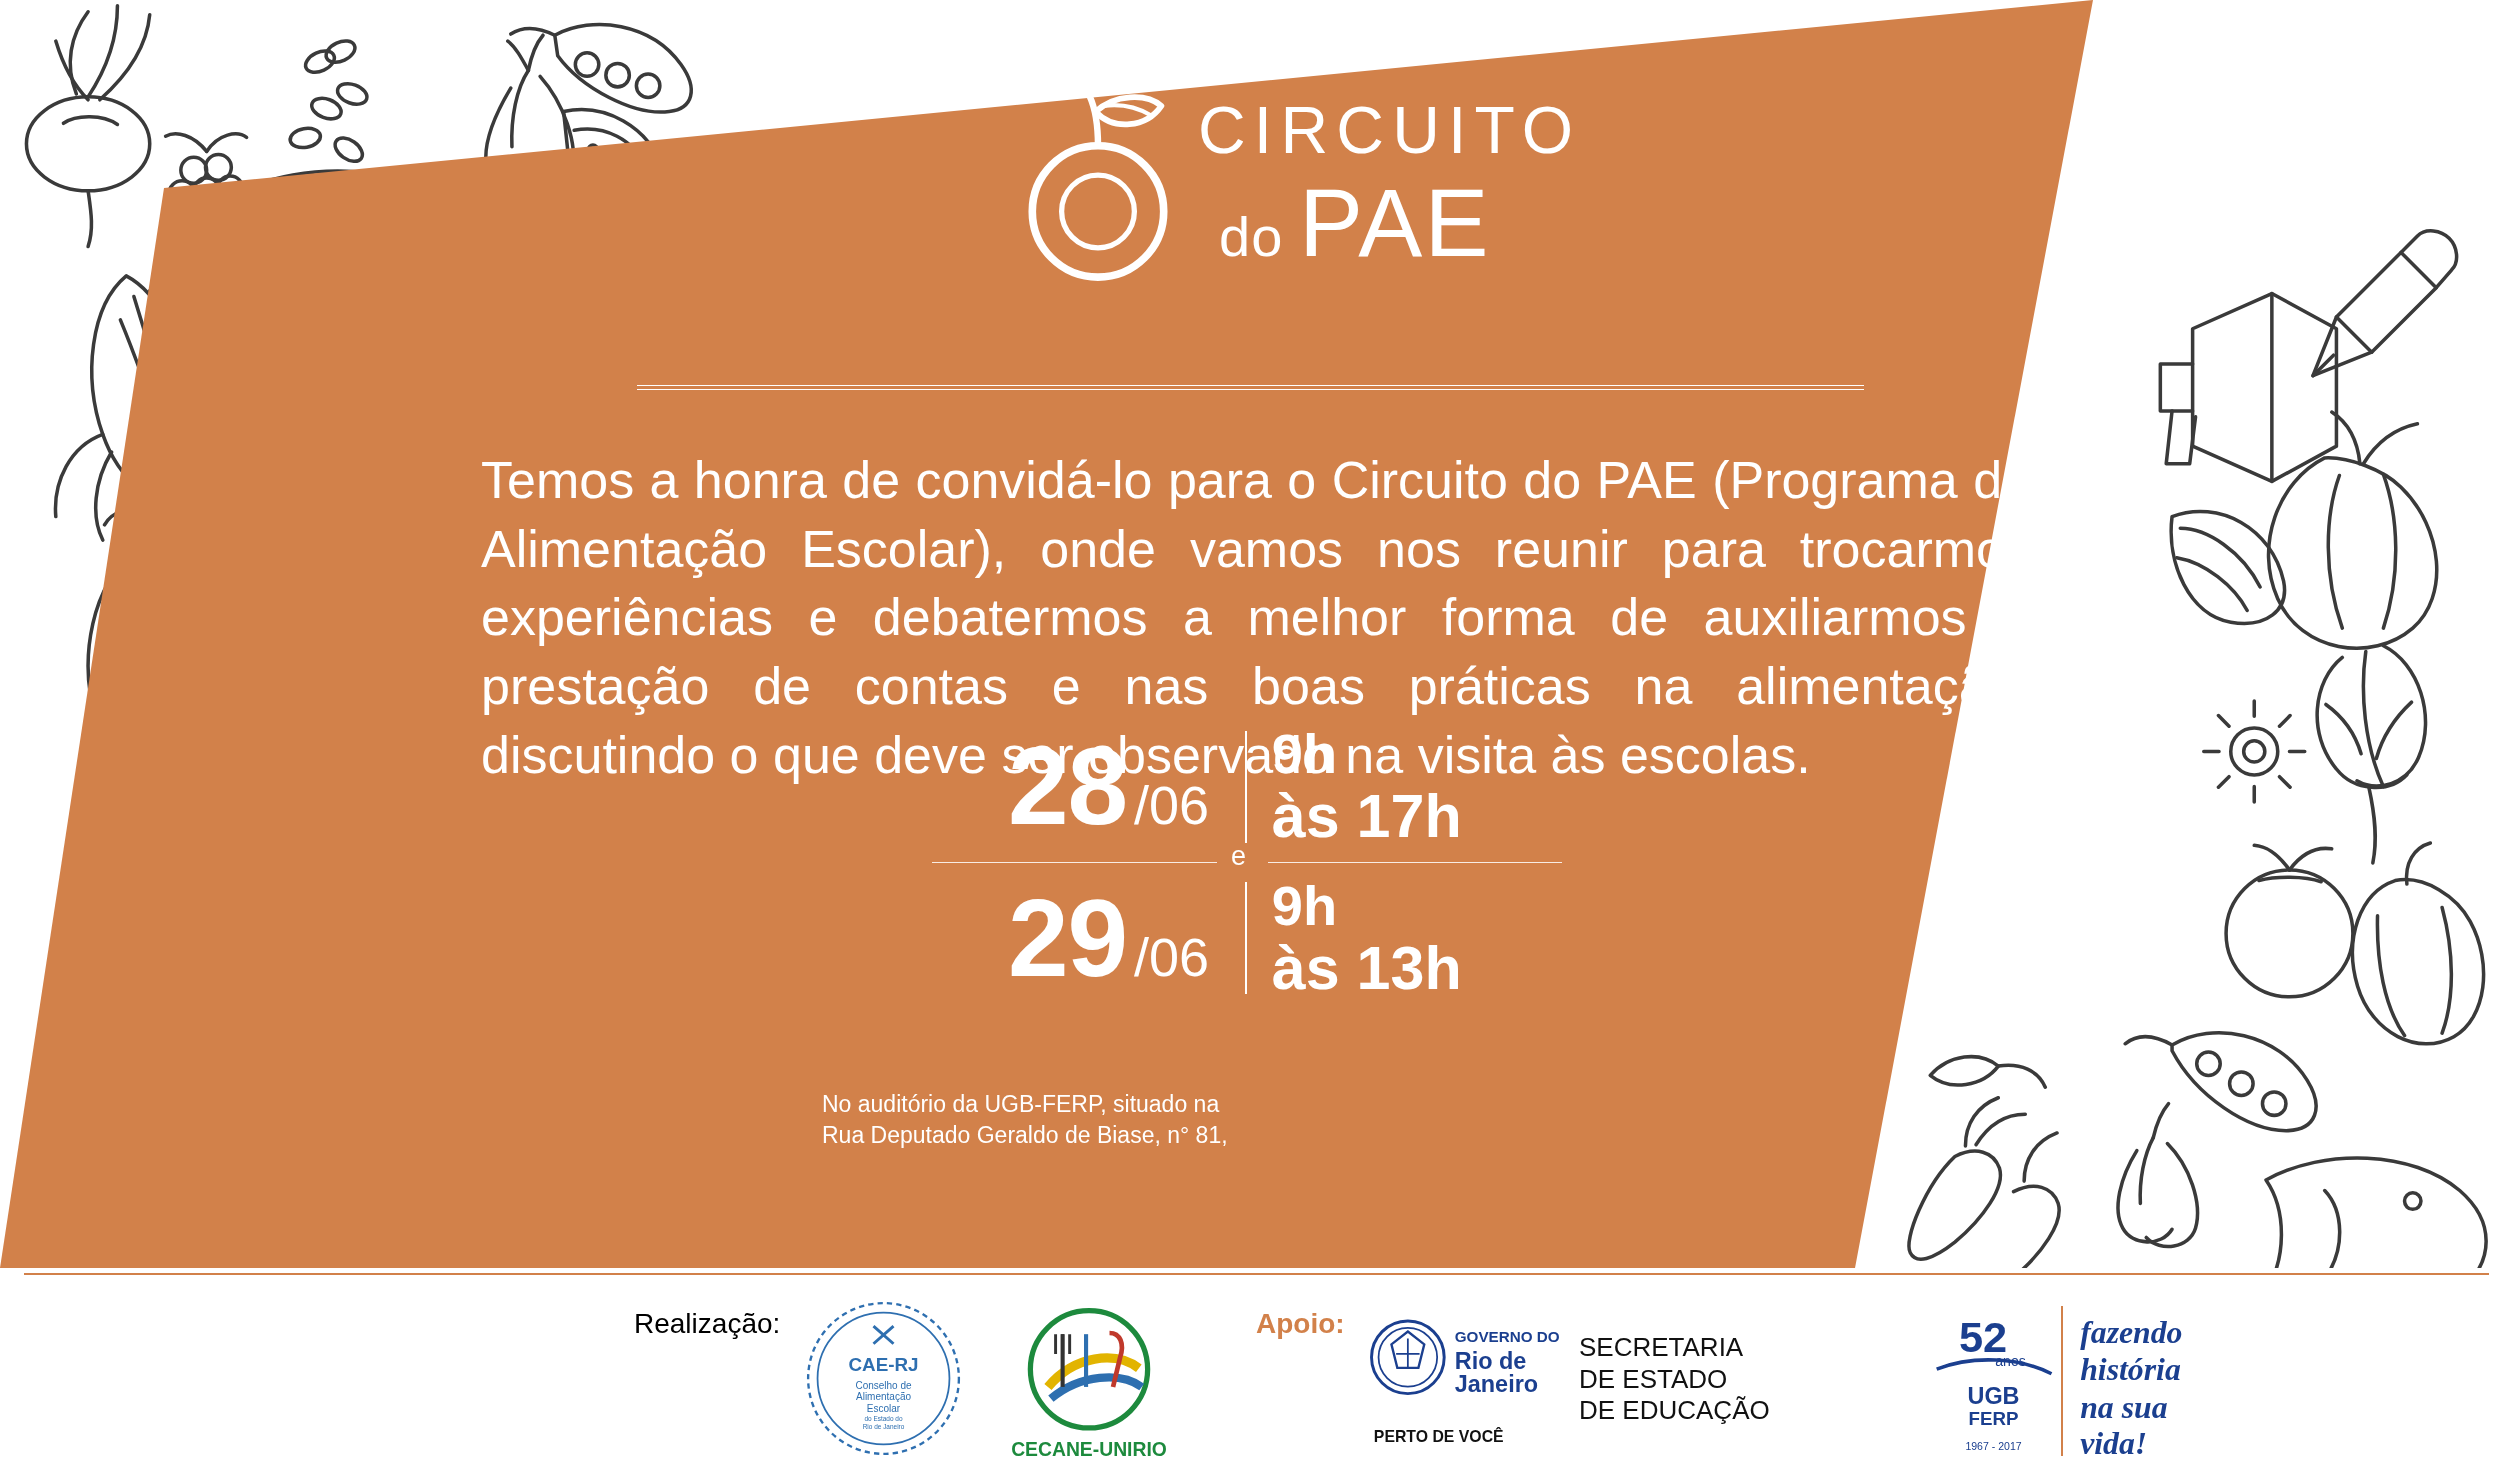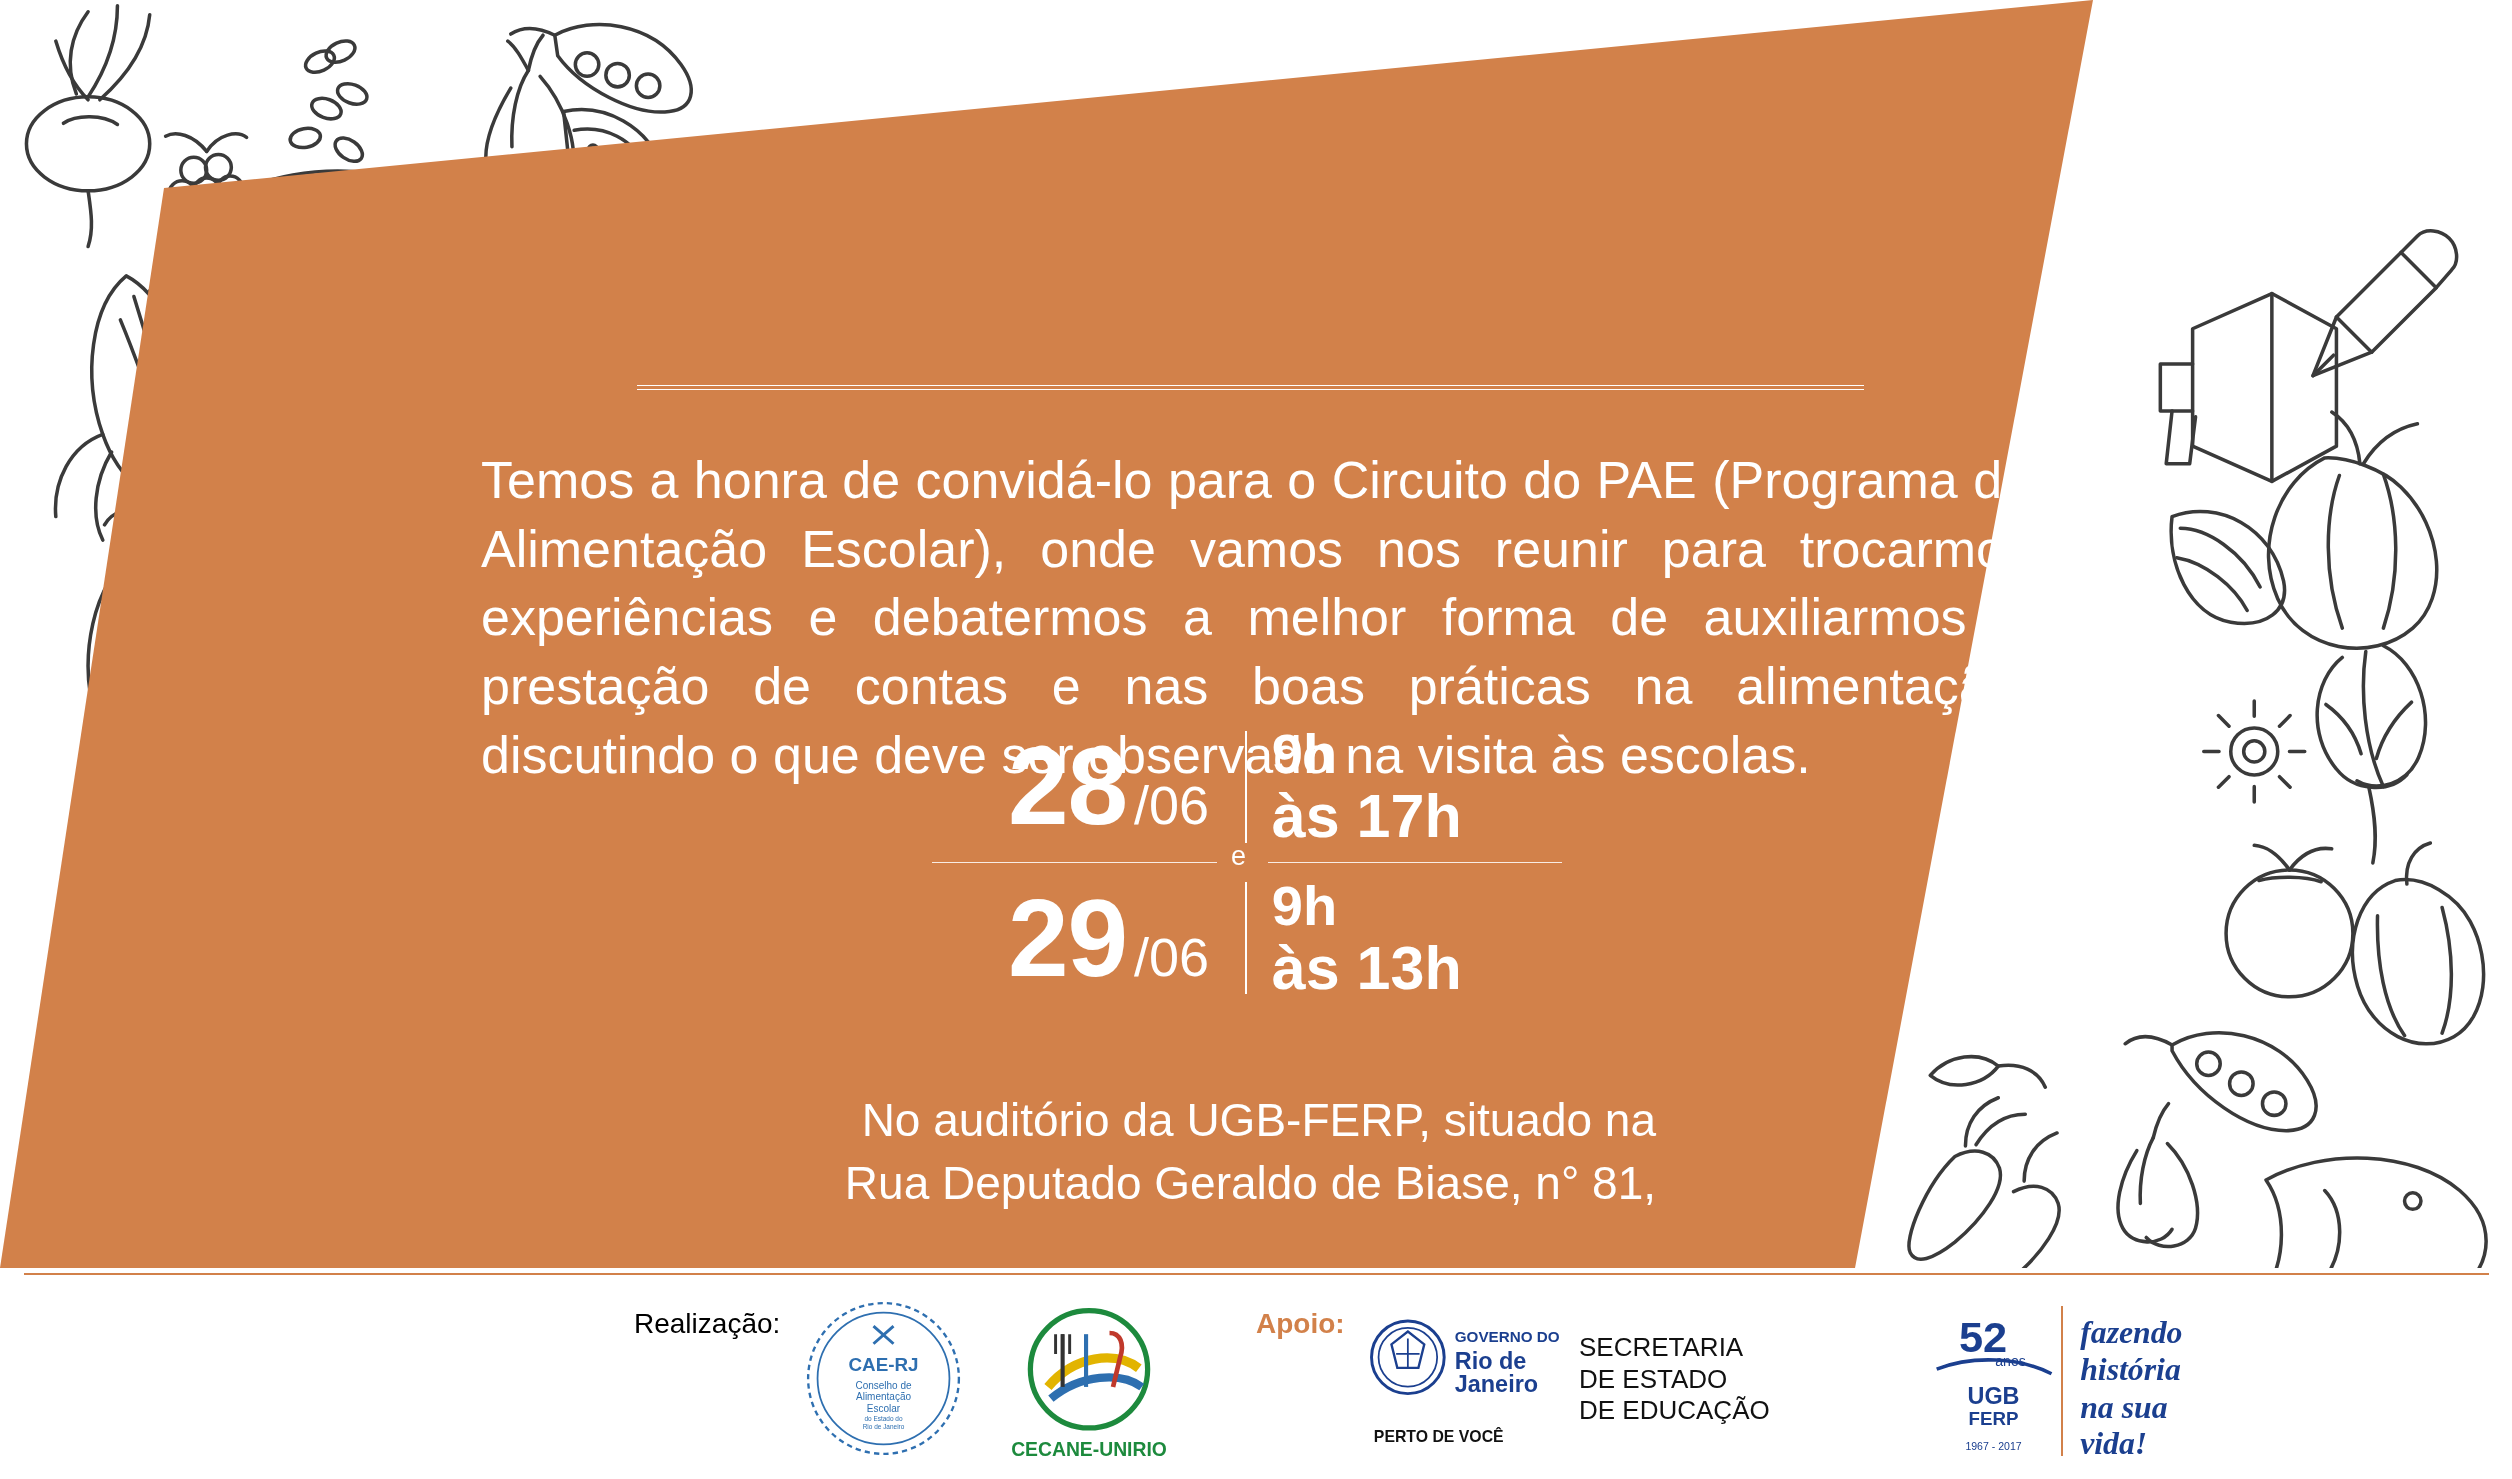--- a/index.html
+++ b/index.html
@@ -177,23 +177,23 @@
     font-size: 27px;
     color: #ffffff;
   }
 
   
   .address {
     position: absolute;
     left: 822px;
     top: 1089px;
     width: 834px;
-    text-align: right;
+    text-align: left;
     color: #ffffff;
-    font-size: 46px;
+    font-size: 23px;
     line-height: 1.36;
     z-index: 5;
   }
 
   
   .bottom-rule {
     position: absolute;
     left: 23.5px;
     top: 1273px;
     width: 2465px;
@@ -556,20 +556,36 @@
 
       <g>
         <path d="M3288 1832 C3320 1796 3372 1790 3404 1816 C3378 1850 3322 1860 3288 1832Z"></path>
         <path d="M3404 1816 C3442 1810 3472 1824 3484 1852"></path>
       </g>
     </svg>
   </div>
 
   <div class="orange-panel"></div>
 
+  <div class="logo-block">
+    <svg class="logo-ring" viewBox="0 0 300 340" fill="none">
+      <circle cx="150" cy="210" r="112" stroke="#ffffff" stroke-width="13"></circle>
+      <circle cx="150" cy="210" r="62" stroke="#ffffff" stroke-width="9"></circle>
+      <path d="M150 98 C150 62 146 36 136 14" stroke="#ffffff" stroke-width="11" stroke-linecap="round"></path>
+      <path d="M146 40 C178 10 232 8 258 30 C232 68 176 72 146 40Z" stroke="#ffffff" stroke-width="10" stroke-linejoin="round"></path>
+      <path d="M160 30 C190 26 216 32 240 46" stroke="#ffffff" stroke-width="7" stroke-linecap="round"></path>
+    </svg>
+    <div class="logo-text">
+      <div class="logo-circuito">CIRCUITO</div>
+      <div class="logo-line2">
+        <span class="logo-do">do</span>
+        <span class="logo-pae">PAE</span>
+      </div>
+    </div>
+  </div>
 
   <div class="top-divider">
     <div class="l1"></div>
       <div class="l2"></div>
   </div>
 
   <div class="invite">Temos a honra de convidá-lo para o Circuito do PAE (Programa de Alimentação Escolar), onde vamos nos reunir para trocarmos experiências e debatermos a melhor forma de auxiliarmos a prestação de contas e nas boas práticas na alimentação, discutindo o que deve ser observado na visita às escolas.</div>
 
   <div class="dates">
 

